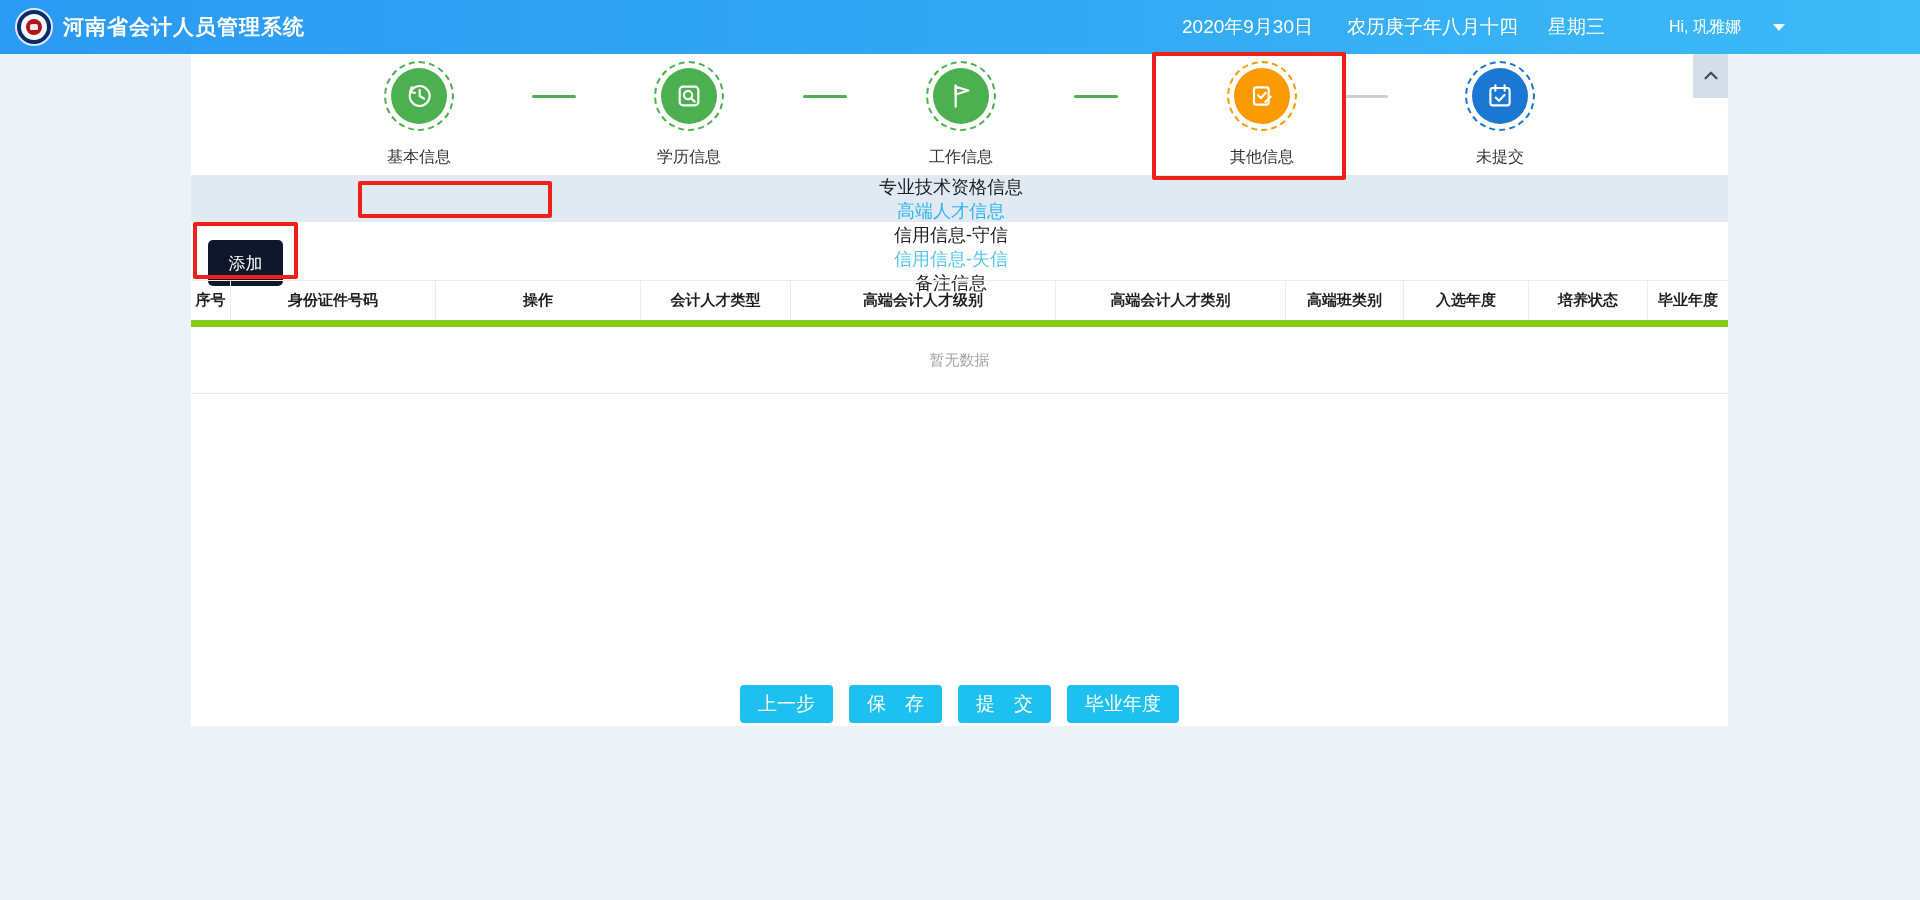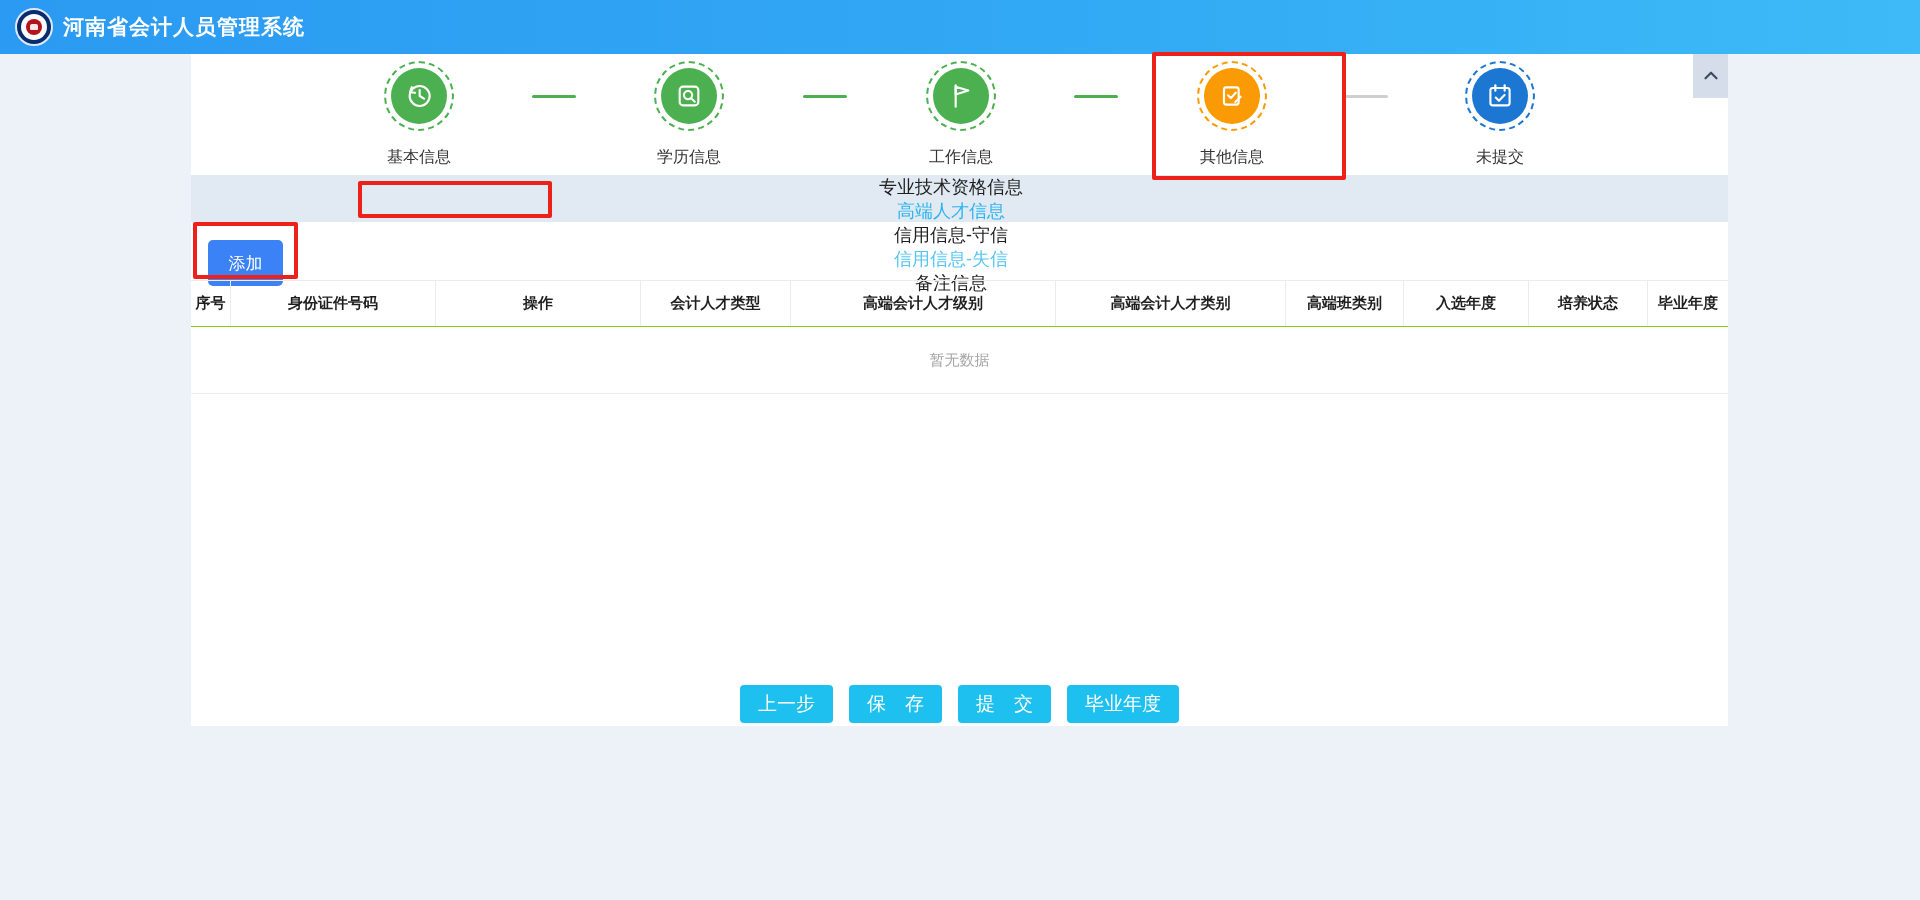--- a/index.html
+++ b/index.html
@@ -46,21 +46,21 @@
   
   .panel {
     position:absolute; left:191px; top:54px; width:1537px; height:672px;
     background:#fff;
   }
 
   
   .steps { position:absolute; left:0; top:0; width:100%; height:121px; }
   .step { position:absolute; top:7px; width:160px; text-align:center; }
   .step-0{ left:148px; } .step-1{ left:418px; } .step-2{ left:690px; }
-  .step-3{ left:961px; } .step-4{ left:1229px; }
+  .step-3{ left:991px; } .step-4{ left:1229px; }
   .ring {
     width:70px; height:70px; border-radius:50%; border:2px dashed #4cb050;
     margin:0 auto; display:flex; align-items:center; justify-content:center;
   }
   .disc {
     width:56px; height:56px; border-radius:50%; background:#4cb050;
     display:flex; align-items:center; justify-content:center;
   }
   .step-orange .ring{ border-color:#fa9a05; } .step-orange .disc{ background:#fa9a05; }
   .step-blue .ring{ border-color:#1c77d2; } .step-blue .disc{ background:#1c77d2; }
@@ -81,29 +81,29 @@
     position:absolute; left:0; top:121px; width:100%; height:47px;
     background:#e1e9f3; display:flex; align-items:center; padding-left:27px;flex-direction:column;
   }
   .tab { font-size:18px; color:#1f1f1f; margin-right:44px; cursor:pointer; white-space:nowrap; }
   .tab.t-active { color:#2ab4f0; }
   .tab.t-info { color:#55c5f3; }
 
   
   .add-btn {
     position:absolute; left:17px; top:186px; width:75px; height:46px;
-    background:#3b82f6; color:#fff; font-size:17px; border:none; border-radius:5px;
+    background:#0f172a; color:#fff; font-size:17px; border:none; border-radius:5px;
     cursor:pointer; font-family:inherit;
   }
 
   
   .thead {
     position:absolute; left:0; top:226px; width:100%; height:47px;
     display:flex; align-items:center;
-    border-top:1px solid #ececec; border-bottom:1px solid #84cc16;
+    border-top:1px solid #ececec; border-bottom:7px solid #84cc16;
   }
   .th {
     font-size:15px; font-weight:bold; color:#1f1f1f; text-align:center;
     height:100%; display:flex; align-items:center; justify-content:center;
     border-right:1px solid #ececec; white-space:nowrap; overflow:hidden;
   }
   .th:last-child{ border-right:none; }
   .w0{width:40px;} .w1{width:205px;} .w2{width:205px;} .w3{width:150px;}
   .w4{width:265px;} .w5{width:230px;} .w6{width:118px;text-align:center;} .w7{width:125px;}
   .w8{width:119px;} .w9{width:80px;}
@@ -135,20 +135,27 @@
 </head>
 <body>
 
 <header class="topbar">
   <div class="logo">
     <div class="logo-inner">
       <div class="logo-core"></div>
     </div>
   </div>
   <div class="app-title">河南省会计人员管理系统</div>
+  <div class="topbar-right">
+    <span class="date-part">2020年9月30日</span>
+    <span class="lunar-part">农历庚子年八月十四</span>
+    <span class="week-part">星期三</span>
+    <span class="greeting">Hi, 巩雅娜</span>
+    <span class="caret-down"></span>
+  </div>
 </header>
 
 <main class="panel">
 
   <section class="steps">
 
     <div class="step step-0">
       <div class="ring">
         <div class="disc">
           <svg width="32" height="32" viewBox="0 0 24 24" fill="none" stroke="#fff" stroke-width="1.6" stroke-linecap="round" stroke-linejoin="round">

